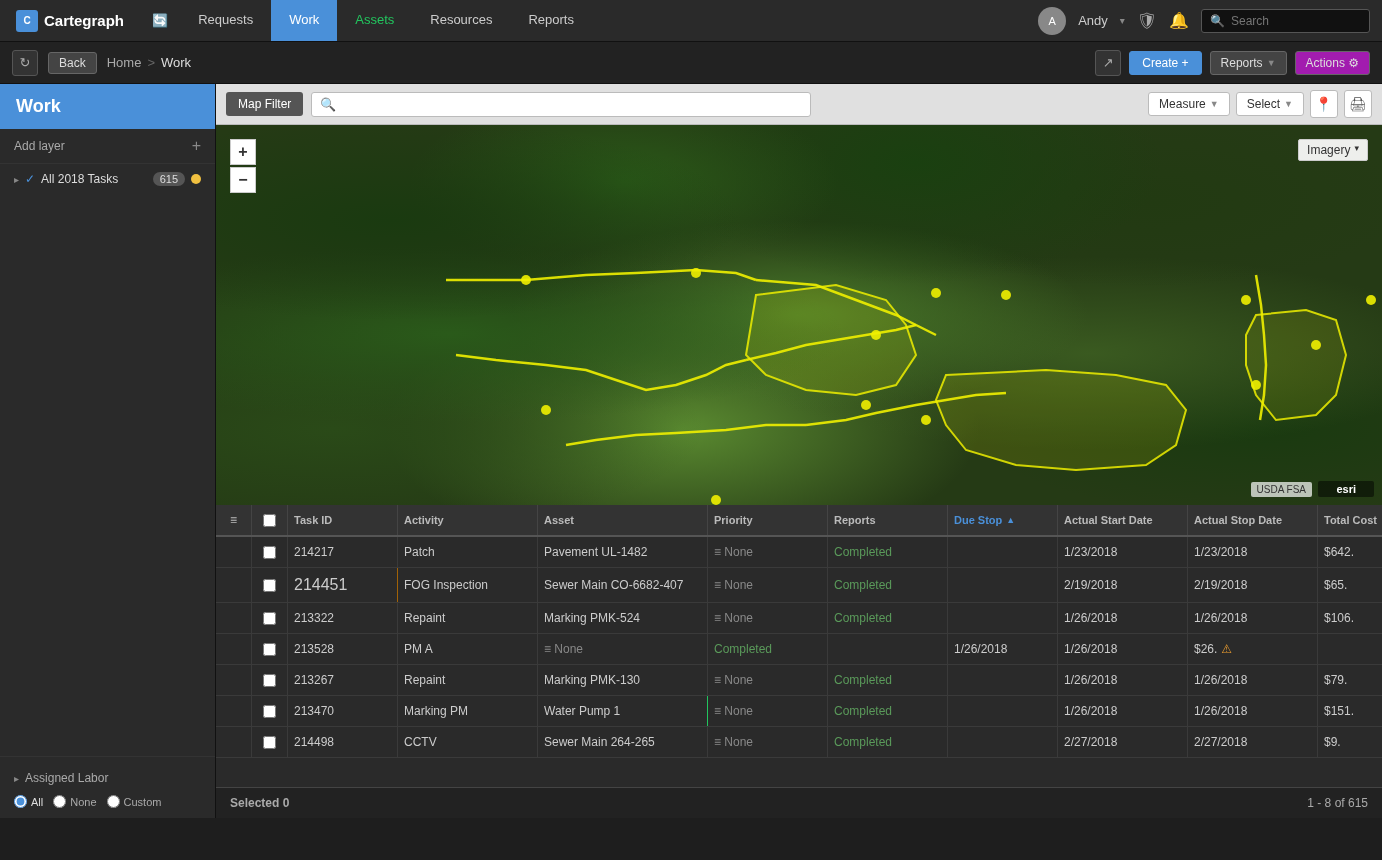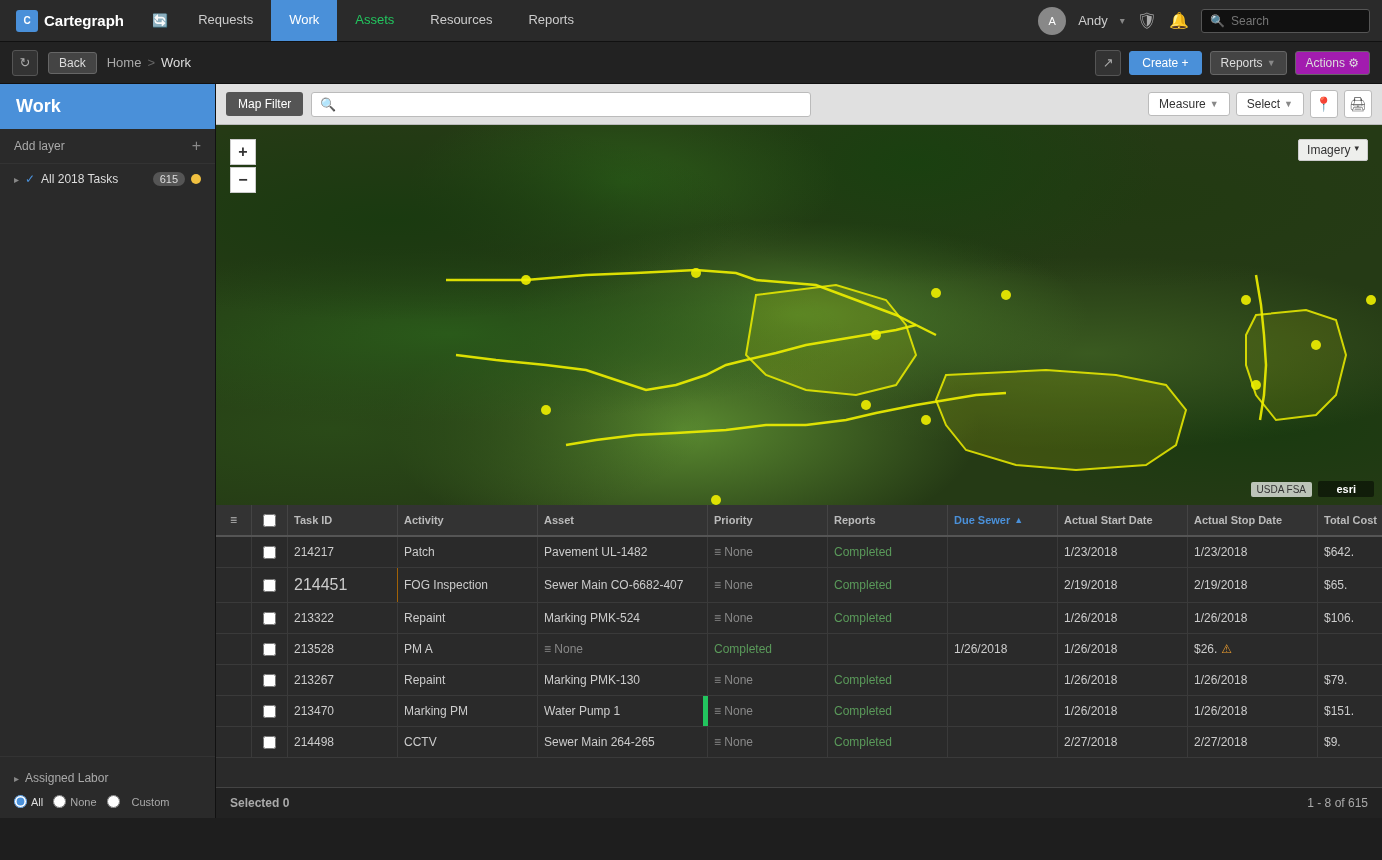--- a/index.html
+++ b/index.html
@@ -76,21 +76,21 @@
       </div>
       <div style="display:flex;gap:10px;margin-top:6px;align-items:center;">
         <label style="display:flex;align-items:center;gap:4px;font-size:11px;color:#ddd;cursor:pointer;">
           <input type="radio" name="filter" checked="" style="accent-color: rgb(74, 144, 217);">
           <span>All</span>
         </label>
         <label style="display:flex;align-items:center;gap:4px;font-size:11px;color:#aaa;cursor:pointer;">
           <input type="radio" name="filter" style="accent-color: rgb(74, 144, 217);">
           <span>None</span>
         </label>
-        <label style="display:flex;align-items:center;gap:12px;font-size:11px;color:#aaa;cursor:pointer;">
+        <label style="display:flex;align-items:center;gap:4px;font-size:11px;color:#aaa;cursor:pointer;">
           <input type="radio" name="filter" style="accent-color: rgb(74, 144, 217);">
           <span>Custom</span>
         </label>
       </div>
     </div>
   </div>
 
   <div style="flex:1;display:flex;flex-direction:column;overflow:hidden;">
 
     <div style="background:#e0e0e0;padding:6px 10px;display:flex;align-items:center;gap:8px;border-bottom:1px solid #bbb;flex-shrink:0;">
@@ -182,21 +182,21 @@
         <div style="padding:8px 6px;color:#bbb;font-size:12px;font-weight:600;border-right:1px solid #444;display:flex;align-items:center;justify-content:center;cursor:pointer;">≡</div>
         <div style="padding:8px 6px;color:#bbb;font-size:12px;font-weight:600;border-right:1px solid #444;display:flex;align-items:center;justify-content:center;cursor:pointer;">
           <input type="checkbox" style="accent-color: rgb(74, 144, 217);">
         </div>
         <div style="padding:8px 6px;color:#bbb;font-size:11px;font-weight:600;border-right:1px solid #444;display:flex;align-items:center;cursor:pointer;">Task ID</div>
         <div style="padding:8px 6px;color:#bbb;font-size:11px;font-weight:600;border-right:1px solid #444;display:flex;align-items:center;cursor:pointer;">Activity</div>
         <div style="padding:8px 6px;color:#bbb;font-size:11px;font-weight:600;border-right:1px solid #444;display:flex;align-items:center;cursor:pointer;">Asset</div>
         <div style="padding:8px 6px;color:#bbb;font-size:11px;font-weight:600;border-right:1px solid #444;display:flex;align-items:center;cursor:pointer;">Priority</div>
         <div style="padding:8px 6px;color:#bbb;font-size:11px;font-weight:600;border-right:1px solid #444;display:flex;align-items:center;cursor:pointer;">Reports</div>
         <div style="padding:8px 6px;color:#4a90d9;font-size:11px;font-weight:600;border-right:1px solid #444;display:flex;align-items:center;gap:4px;cursor:pointer;">
-          <span>Due Sewer</span>
+          <span>Due Stop</span>
           <span style="font-size:9px;color:#4a90d9;">▲</span>
         </div>
         <div style="padding:8px 6px;color:#bbb;font-size:11px;font-weight:600;border-right:1px solid #444;display:flex;align-items:center;cursor:pointer;">Actual Start Date</div>
         <div style="padding:8px 6px;color:#bbb;font-size:11px;font-weight:600;border-right:1px solid #444;display:flex;align-items:center;cursor:pointer;">Actual Stop Date</div>
         <div style="padding:8px 6px;color:#bbb;font-size:11px;font-weight:600;border-right:1px solid #444;display:flex;align-items:center;cursor:pointer;">Total Cost</div>
 
       </div>
 
       <div style="overflow-y:auto;flex:1;">
 
@@ -287,21 +287,21 @@
 
         </div>
 
         <div style="display:grid;grid-template-columns:36px 36px 110px 140px 170px 120px 120px 110px 130px 130px 110px 36px 36px 36px;border-bottom:1px solid #3a3a3a;">
           <div style="padding:8px 6px;border-right:1px solid #3a3a3a;display:flex;align-items:center;justify-content:center;"></div>
           <div style="padding:8px 6px;border-right:1px solid #3a3a3a;display:flex;align-items:center;justify-content:center;">
               <input type="checkbox" style="accent-color: rgb(74, 144, 217);">
             </div>
           <div style="padding:8px 6px;color:#ccc;font-size:12px;border-right:1px solid #3a3a3a;display:flex;align-items:center;">213470</div>
           <div style="padding:8px 6px;color:#ccc;font-size:12px;border-right:1px solid #3a3a3a;display:flex;align-items:center;">Marking PM</div>
-          <div style="padding:8px 6px;color:#ccc;font-size:12px;border-right:5px solid #22c55e;display:flex;align-items:center;overflow:hidden;white-space:nowrap;">Water Pump 1</div>
+          <div style="padding:8px 6px;color:#ccc;font-size:12px;border-right:1px solid #22c55e;display:flex;align-items:center;overflow:hidden;white-space:nowrap;">Water Pump 1</div>
           <div style="padding:8px 6px;color:#888;font-size:12px;border-right:1px solid #3a3a3a;display:flex;align-items:center;">≡ None</div>
           <div style="padding:8px 6px;color:#5a9a5a;font-size:12px;border-right:1px solid #3a3a3a;display:flex;align-items:center;">Completed</div>
           <div style="padding:8px 6px;color:#ccc;font-size:12px;border-right:1px solid #3a3a3a;"></div>
           <div style="padding:8px 6px;color:#ccc;font-size:12px;border-right:1px solid #3a3a3a;display:flex;align-items:center;">1/26/2018</div>
           <div style="padding:8px 6px;color:#ccc;font-size:12px;border-right:1px solid #3a3a3a;display:flex;align-items:center;">1/26/2018</div>
           <div style="padding:8px 6px;color:#ccc;font-size:12px;border-right:1px solid #3a3a3a;display:flex;align-items:center;">$151.</div>
 
         </div>
 
         <div style="display:grid;grid-template-columns:36px 36px 110px 140px 170px 120px 120px 110px 130px 130px 110px 36px 36px 36px;border-bottom:1px solid #3a3a3a;">

